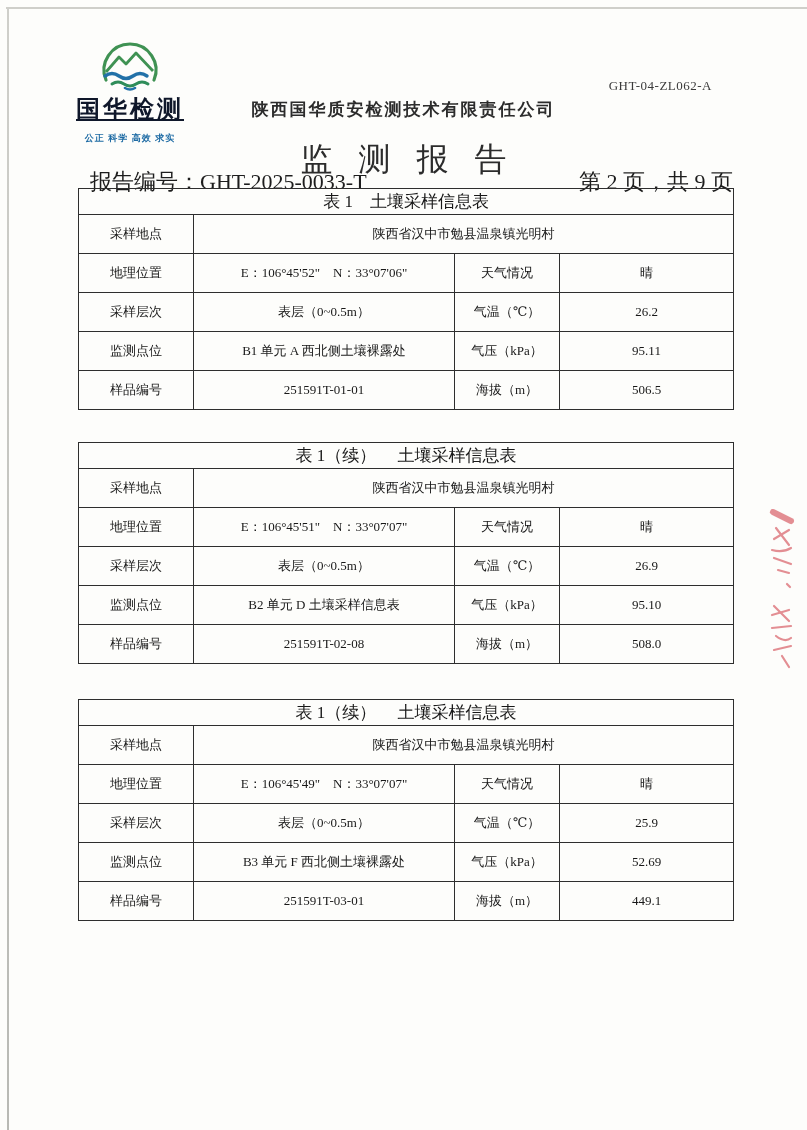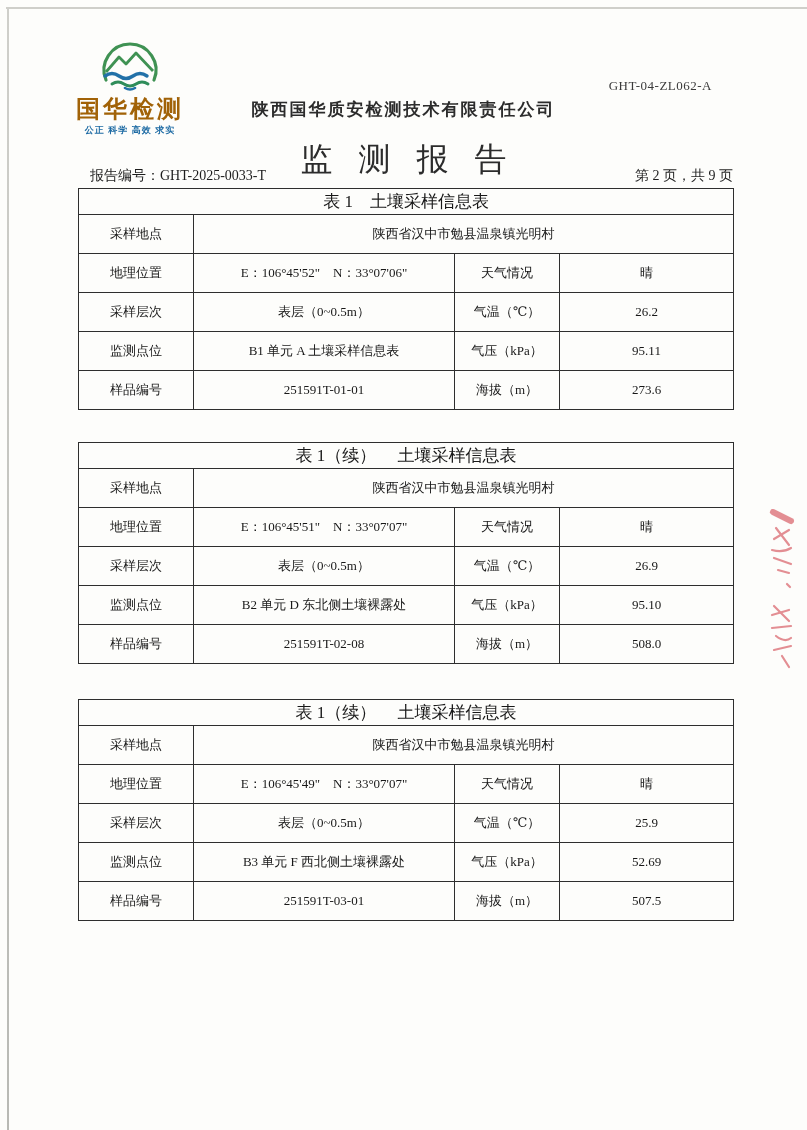--- a/index.html
+++ b/index.html
@@ -12,33 +12,33 @@
     position:relative;
   }
   
   .edge-top { position:absolute; left:6px; top:7px; width:801px; height:2px; background:#cfcfca; }
   .edge-left { position:absolute; left:7px; top:7px; width:2px; height:1123px;
                background:linear-gradient(#cfcfca,#b8b9b4); }
 
   
   .logo { position:absolute; left:68px; top:30px; width:124px; text-align:center; }
   .logo-name { font-family:"Liberation Sans","DejaVu Sans",sans-serif;
-               font-weight:bold; font-size:24px; letter-spacing:3px; color:#a16207; line-height:1.1; }
+               font-weight:bold; font-size:24px; letter-spacing:3px; color:#0f172a; line-height:1.1;text-decoration:underline; }
   .logo-motto { font-family:"Liberation Sans","DejaVu Sans",sans-serif;
-                font-weight:bold; font-size:9px; letter-spacing:1px; color:#1e6ba4; margin-top:2px; }
+                font-weight:bold; font-size:9px; letter-spacing:1px; color:#1e6ba4; margin-top:10px; }
 
   .doc-code { position:absolute; top:78px; right:95px; font-size:13px; color:#3a3a3a; letter-spacing:0.5px; }
 
   .company-title { position:absolute; top:98px; left:0; width:100%; text-align:center;
                    font-size:17px; font-weight:bold; letter-spacing:2px; color:#2c2c2c; }
   .report-title { position:absolute; top:138px; left:0; width:100%; text-align:center;
                   font-size:32px; font-weight:normal; letter-spacing:26px; padding-left:26px; color:#2c2c2c; }
 
   .meta-row { position:absolute; top:167px; left:90px; width:643px;
-              display:flex; justify-content:space-between; font-size:14px; color:#1d1d1d; }
+              display:flex; justify-content:space-between; font-size:22px; color:#1d1d1d; }
 
   
   table.tbl { position:absolute; left:78px; width:655px;
               border-collapse:collapse; table-layout:fixed; }
   table.tbl td { border:1.6px solid #2e2e2e; text-align:center; vertical-align:middle;
                  font-size:13px; height:39px; padding:0 3px; color:#181818;
                  overflow:hidden; white-space:nowrap; }
   table.tbl tr.title-row td { height:26px; font-size:17px; }
   #table2 { top:442px; } #table3 { top:699px; } #table1 { top:188px; }
   col.c1 { width:115px; } col.c2 { width:261px; } col.c3 { width:105px; } col.c4 { width:174px; }
@@ -95,29 +95,29 @@
     <td>晴</td>
   </tr>
   <tr>
     <td>采样层次</td>
     <td>表层（0~0.5m）</td>
     <td>气温（℃）</td>
     <td>26.2</td>
   </tr>
   <tr>
     <td>监测点位</td>
-    <td>B1 单元 A 土壤采样信息表</td>
+    <td>B1 单元 A 西北侧土壤裸露处</td>
     <td>气压（kPa）</td>
     <td>95.11</td>
   </tr>
   <tr>
     <td>样品编号</td>
     <td>251591T-01-01</td>
     <td>海拔（m）</td>
-    <td>273.6</td>
+    <td>506.5</td>
   </tr>
 </tbody>
   </table>
 
 <table class="tbl" id="table2">
   <colgroup>
       <col class="c1">
       <col class="c2">
       <col class="c3">
       <col class="c4">
@@ -137,21 +137,21 @@
     <td>晴</td>
   </tr>
   <tr>
     <td>采样层次</td>
     <td>表层（0~0.5m）</td>
     <td>气温（℃）</td>
     <td>26.9</td>
   </tr>
   <tr>
     <td>监测点位</td>
-    <td>B2 单元 D 东北侧土壤裸露处</td>
+    <td>B2 单元 D 土壤采样信息表</td>
     <td>气压（kPa）</td>
     <td>95.10</td>
   </tr>
   <tr>
     <td>样品编号</td>
     <td>251591T-02-08</td>
     <td>海拔（m）</td>
     <td>508.0</td>
   </tr>
 </tbody>
@@ -187,21 +187,21 @@
   <tr>
     <td>监测点位</td>
     <td>B3 单元 F 西北侧土壤裸露处</td>
     <td>气压（kPa）</td>
     <td>52.69</td>
   </tr>
   <tr>
     <td>样品编号</td>
     <td>251591T-03-01</td>
     <td>海拔（m）</td>
-    <td>507.5</td>
+    <td>449.1</td>
   </tr>
 </tbody>
   </table>
 
 <svg class="handwriting" width="48" height="190" viewBox="0 0 48 190" fill="none" stroke="#d75b63" stroke-width="2.2" stroke-linecap="round">
   <path d="M16 20 l18 9" stroke-width="6"></path>
   <path d="M32 38 l-15 9"></path>
   <path d="M19 36 l13 17"></path>
   <path d="M15 58 q11 3 19 -2"></path>
   <path d="M17 66 l17 6"></path>

